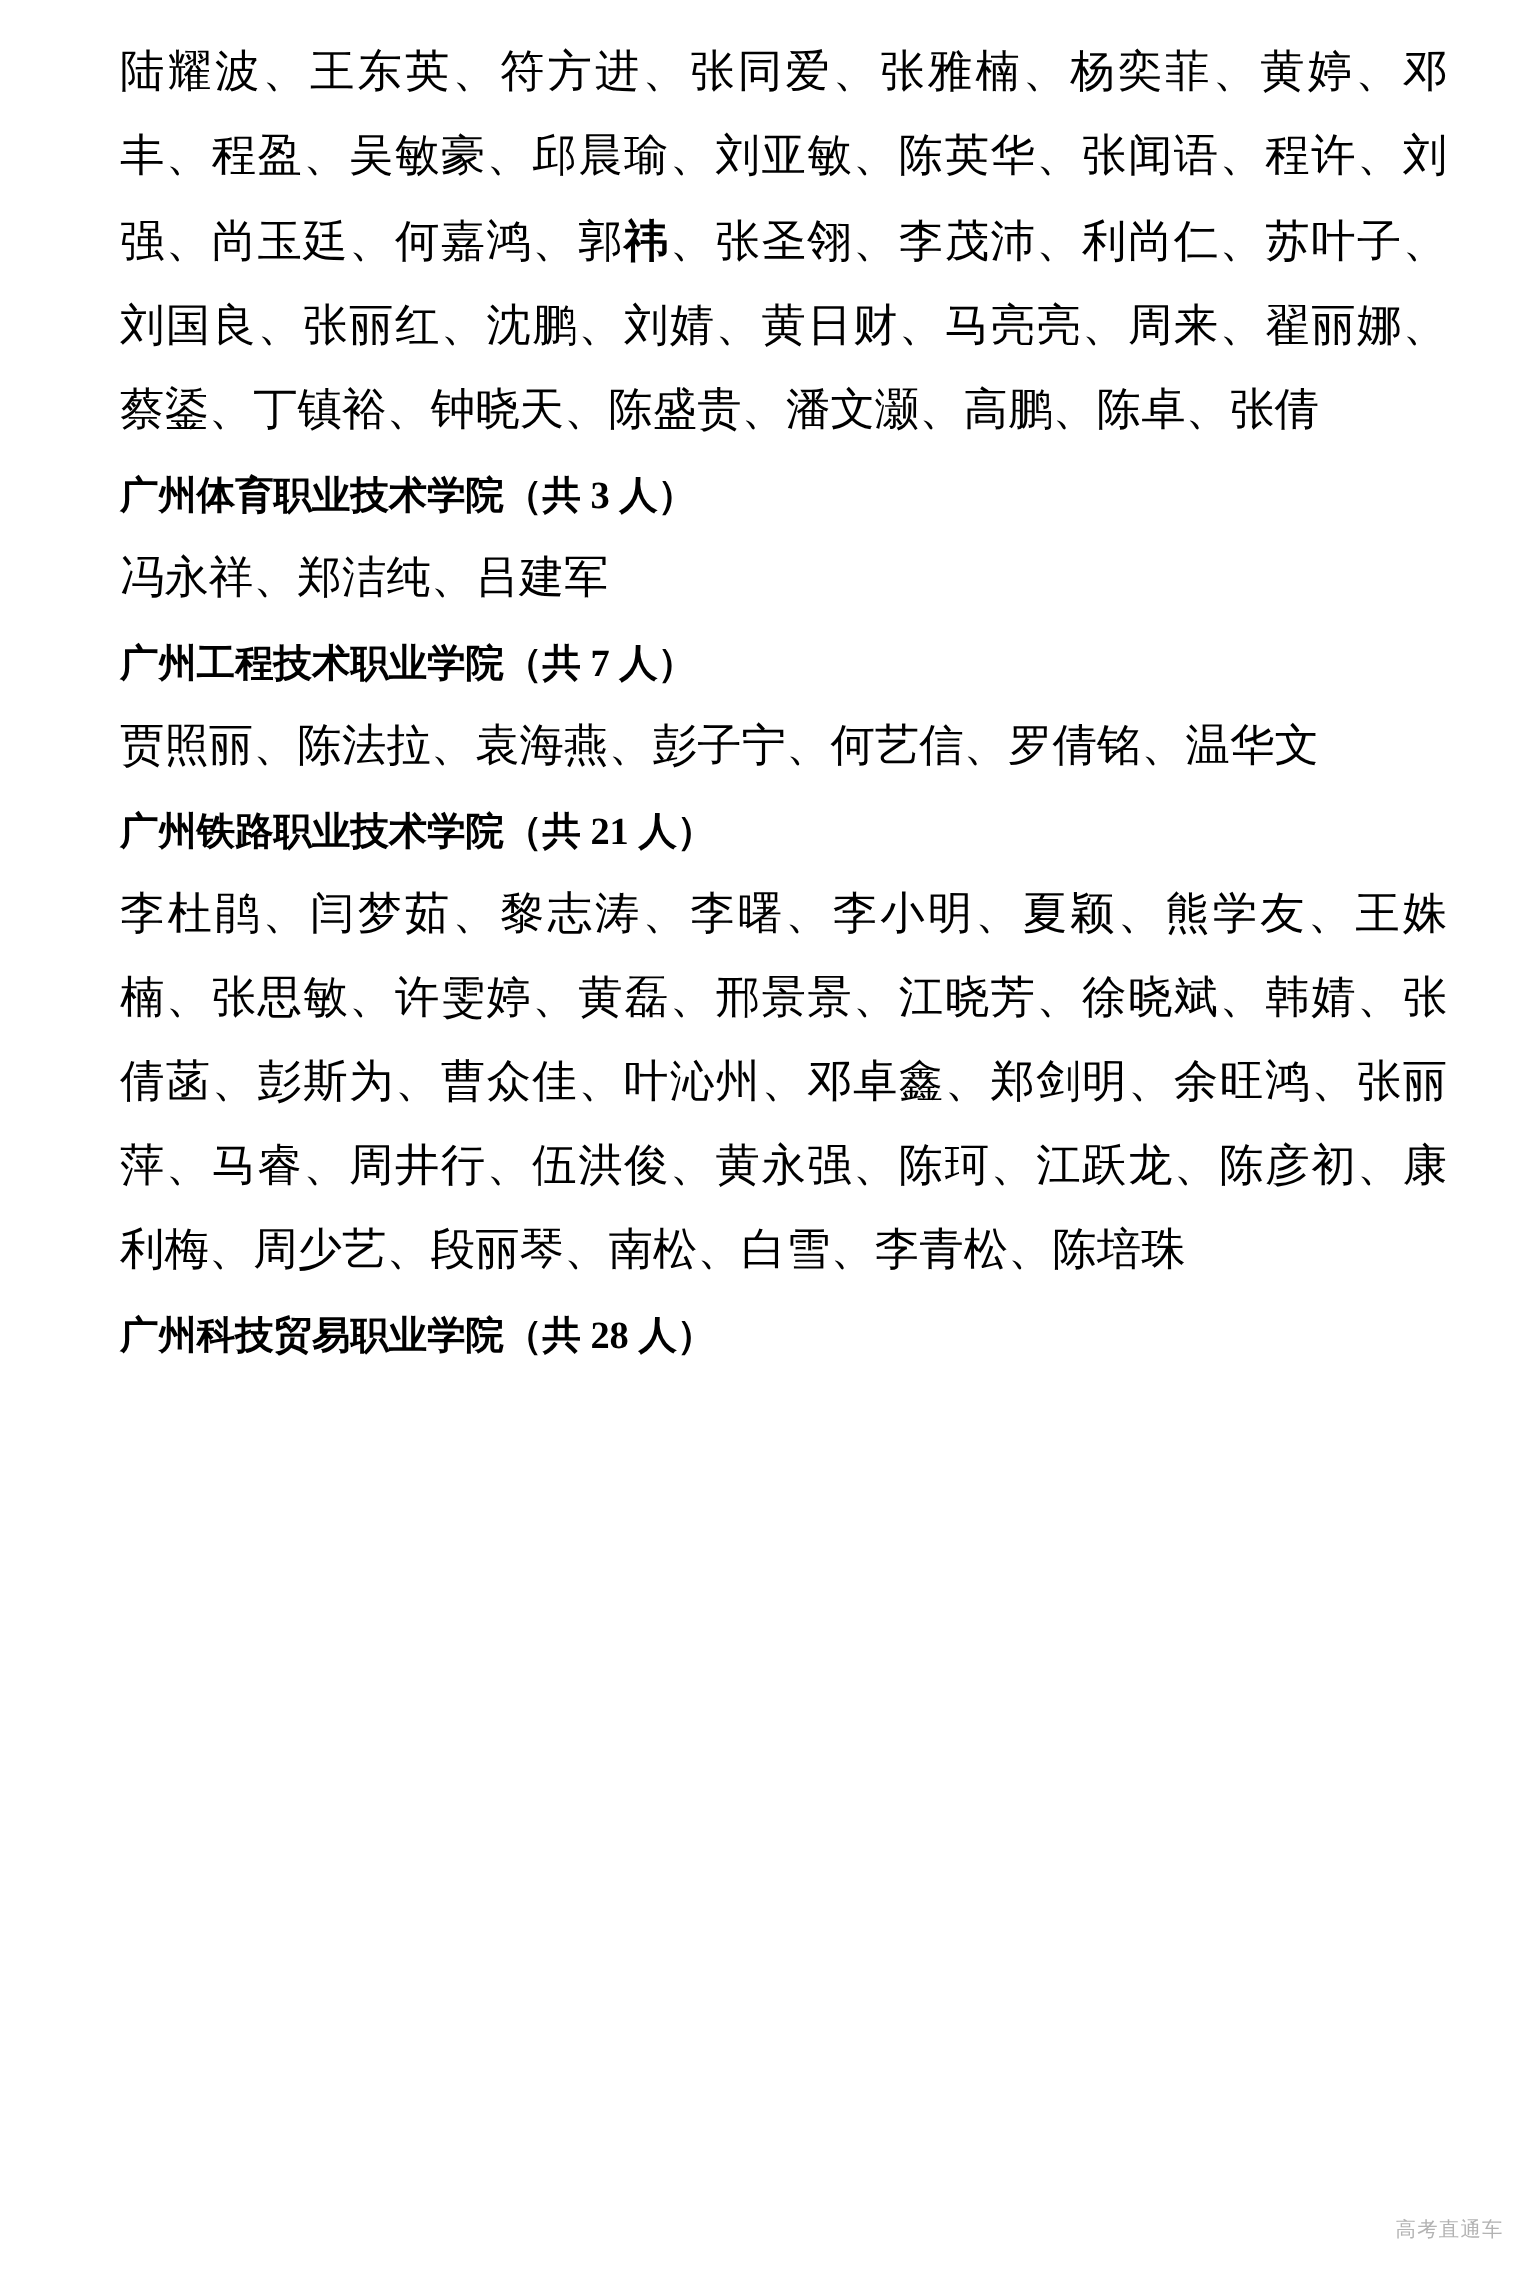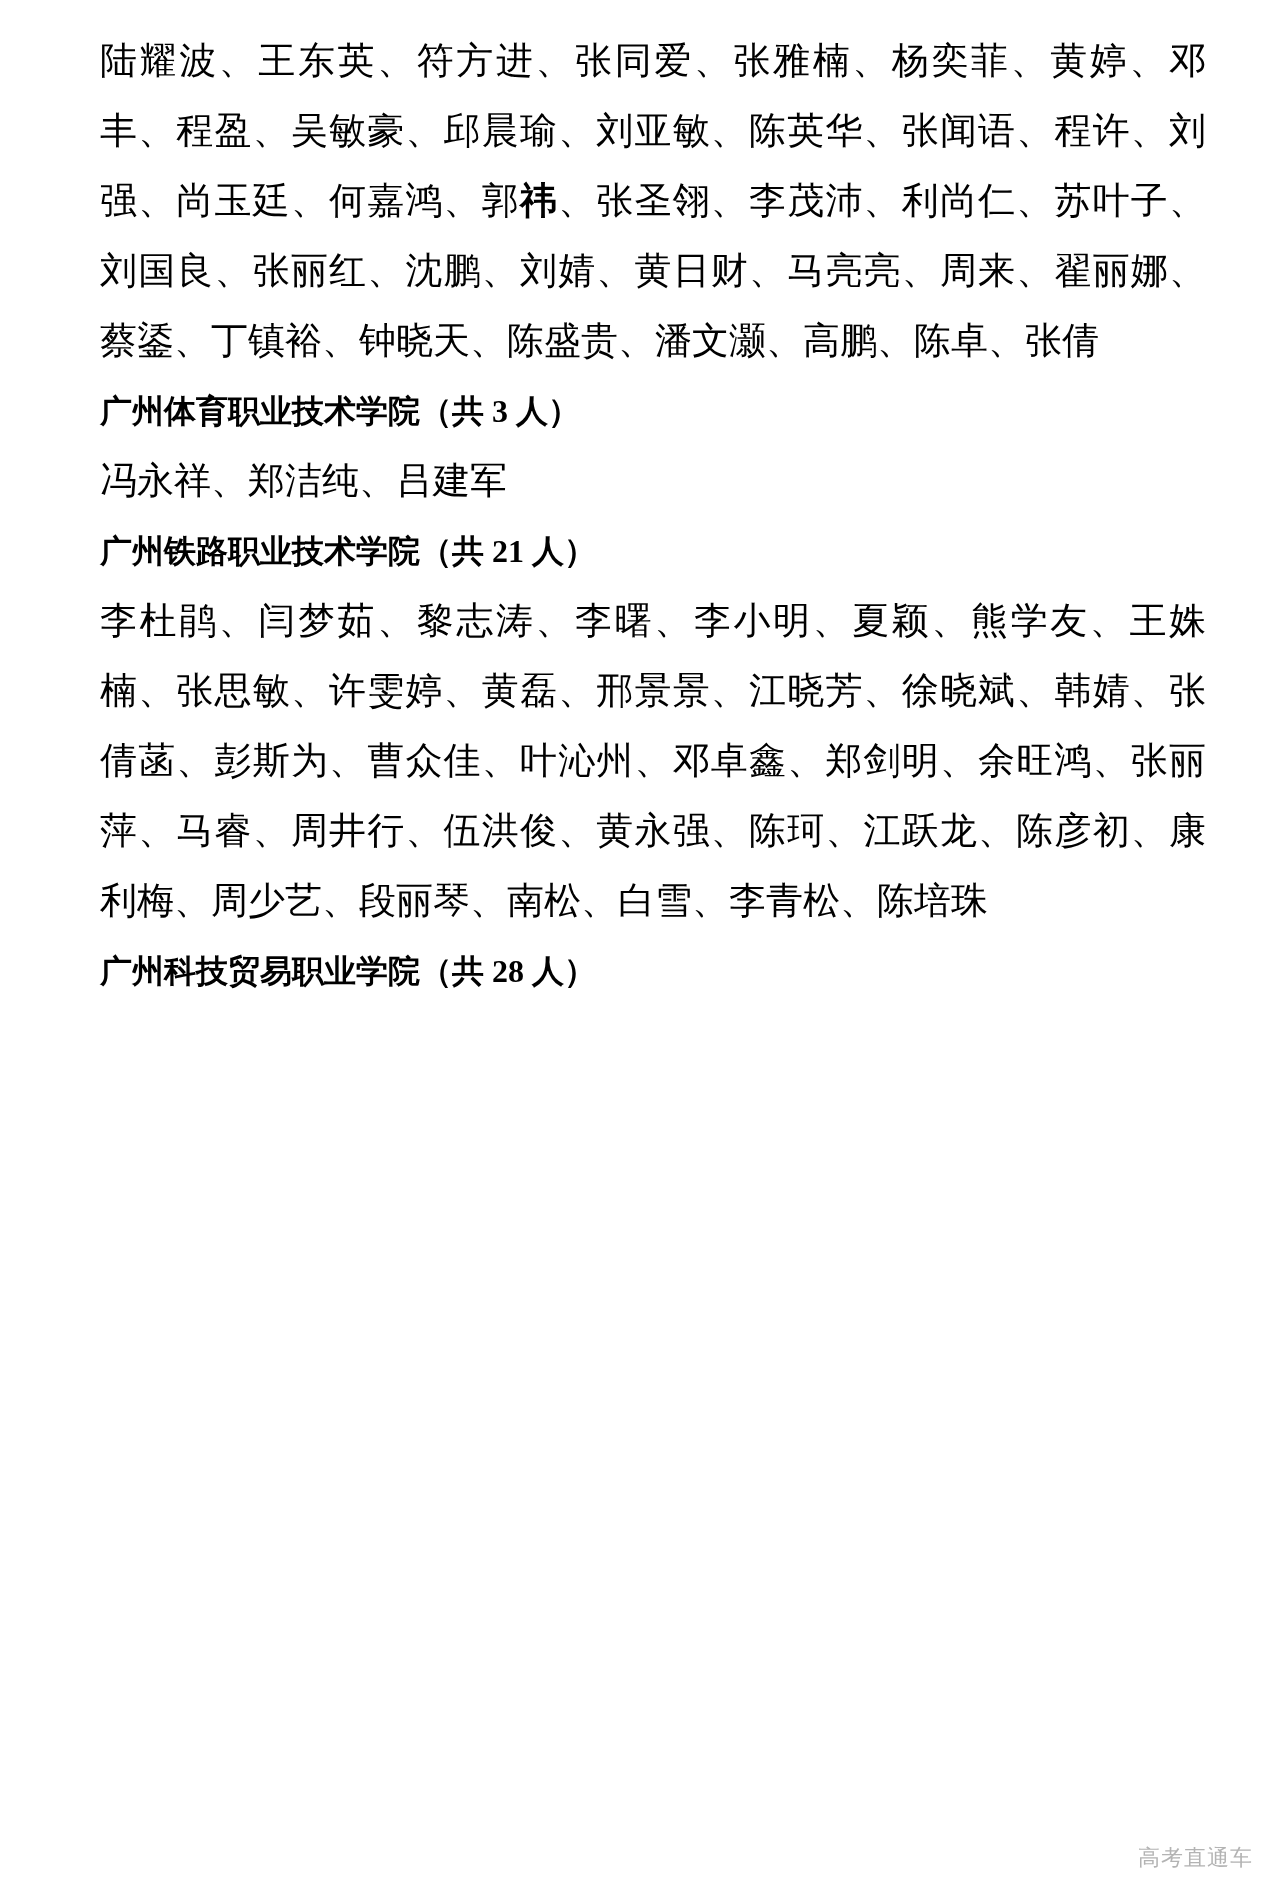--- a/index.html
+++ b/index.html
@@ -32,40 +32,42 @@
     white-space: nowrap;
   }
   .bold-fallback {
     font-weight: bold;
     font-family: "Liberation Sans", "DejaVu Sans", sans-serif;
   }
   .watermark {
     position: absolute;
     right: 27px;
     top: 1843px;
-    font-size: 22px;
+    font-size: 17px;
     line-height: 30px;
     color: #b3b3b3;
     font-family: "Liberation Sans", "DejaVu Sans", sans-serif;
     letter-spacing: 1px;
   }
 </style>
 </head>
 <body>
 
 <div class="page">
 
   <p class="names"><span>陆耀波、王东英、符方进、张同爱、张雅楠、杨奕菲、黄婷、邓丰、程盈、吴敏豪、邱晨瑜、刘亚敏、陈英华、张闻语、程许、刘强、尚玉廷、何嘉鸿、郭</span><span class="bold-fallback">祎</span><span>、张圣翎、李茂沛、利尚仁、苏叶子、刘国良、张丽红、沈鹏、刘婧、黄日财、马亮亮、周来、翟丽娜、蔡鋈、丁镇裕、钟晓天、陈盛贵、潘文灏、高鹏、陈卓、张倩</span></p>
 
   <section>
     <p class="heading">广州体育职业技术学院（共 3 人）</p>
     <p class="names">冯永祥、郑洁纯、吕建军</p>
   </section>
 
   <section>
+    <p class="heading">广州工程技术职业学院（共 7 人）</p>
+    <p class="names">贾照丽、陈法拉、袁海燕、彭子宁、何艺信、罗倩铭、温华文</p>
   </section>
 
   <section>
     <p class="heading">广州铁路职业技术学院（共 21 人）</p>
     <p class="names">李杜鹃、闫梦茹、黎志涛、李曙、李小明、夏颖、熊学友、王姝楠、张思敏、许雯婷、黄磊、邢景景、江晓芳、徐晓斌、韩婧、张倩菡、彭斯为、曹众佳、叶沁州、邓卓鑫、郑剑明、余旺鸿、张丽萍、马睿、周井行、伍洪俊、黄永强、陈珂、江跃龙、陈彦初、康利梅、周少艺、段丽琴、南松、白雪、李青松、陈培珠</p>
   </section>
 
 
   <section>
     <p class="heading">广州科技贸易职业学院（共 28 人）</p>

